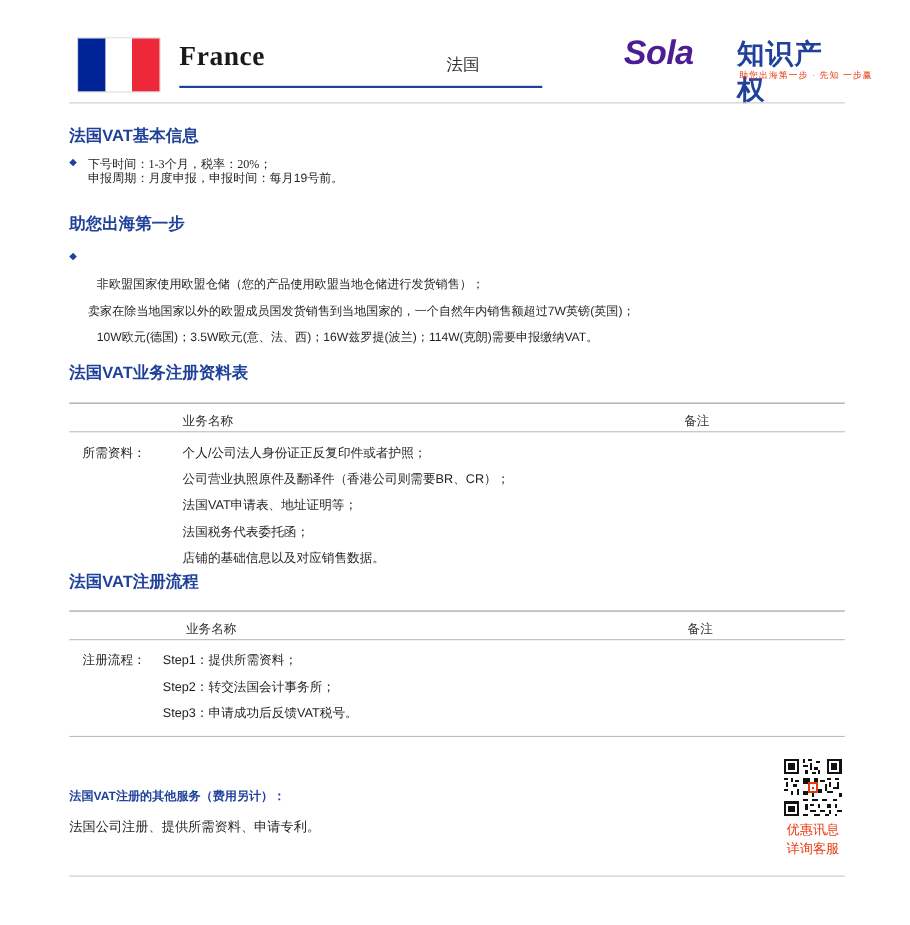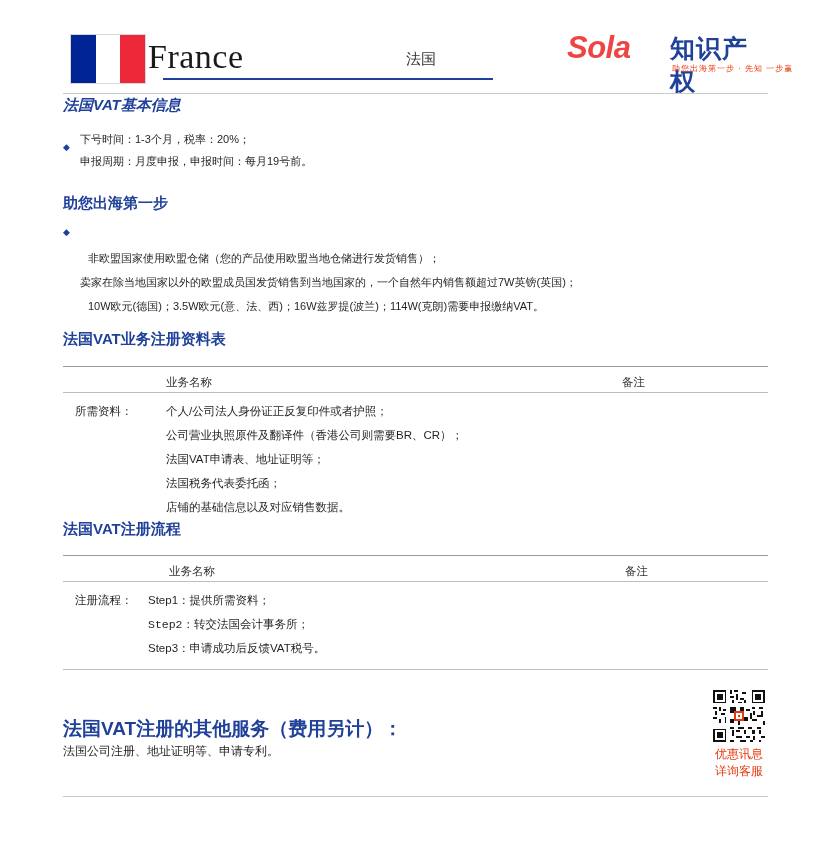--- a/index.html
+++ b/index.html
@@ -40,24 +40,24 @@
     border: 1px solid #d8d8d8;
     box-sizing: border-box;
   }
   .flag span { display: block; height: 100%; }
   .flag .f-blue { width: 33.4%; background: #002395; }
   .flag .f-white { width: 33.3%; background: #ffffff; }
   .flag .f-red { width: 33.3%; background: #ed2939; }
 
   .country-en {
     position: absolute;
-    left: 148px;
+    left: 163px;
     top: 38px;
-    font-size: 34px;
-    font-weight: normal;
+    font-size: 25px;
+    font-weight: bold;
     color: #1a1a1a;
     letter-spacing: 0.5px;
     font-family: "Liberation Serif", serif;
   }
   .country-cn {
     position: absolute;
     left: 406px;
     top: 50px;
     font-size: 15px;
     color: #333333;
@@ -79,21 +79,21 @@
     width: 205px;
     height: 54px;
   }
   .logo-sola {
     position: absolute;
     left: 0;
     top: 0;
     font-size: 31px;
     font-weight: bold;
     font-style: italic;
-    color: #ef4444;
+    color: #4c1d95;
     font-family: "Liberation Sans", sans-serif;
     letter-spacing: -0.5px;
   }
   .logo-cn {
     position: absolute;
     left: 103px;
     top: 2px;
     font-size: 25px;
     font-weight: bold;
     color: #20419a;
@@ -215,23 +215,23 @@
     <div class="header-rule"></div>
 
     <div class="logo">
       <div class="logo-sola">Sola</div>
       <div class="logo-cn">知识产权</div>
       <div class="logo-sub">助您出海第一步 · 先知 一步赢</div>
     </div>
   </div>
   <div class="header-bottom-rule"></div>
 
-  <div class="sec-title" style="left:63px; top:96px;font-style:italic;">法国VAT基本信息</div>
+  <div class="sec-title" style="left:63px; top:114px;">法国VAT基本信息</div>
   <div class="bullet" style="left:63px; top:142px;">◆</div>
-  <div class="body-text" style="left:80px; top:132px;">下号时间：1-3个月，税率：20%；</div>
+  <div class="body-text" style="left:80px; top:142px;font-family:Liberation Serif, serif;">下号时间：1-3个月，税率：20%；</div>
   <div class="body-text" style="left:80px; top:154px;">申报周期：月度申报，申报时间：每月19号前。</div>
 
   <div class="sec-title" style="left:63px; top:194px;">助您出海第一步</div>
   <div class="bullet" style="left:63px; top:227px;">◆</div>
   <div class="body-text" style="left:88px; top:251px;">非欧盟国家使用欧盟仓储（您的产品使用欧盟当地仓储进行发货销售）；</div>
   <div class="body-text" style="left:80px; top:275px;">卖家在除当地国家以外的欧盟成员国发货销售到当地国家的，一个自然年内销售额超过7W英镑(英国)；</div>
   <div class="body-text" style="left:88px; top:299px;">10W欧元(德国)；3.5W欧元(意、法、西)；16W兹罗提(波兰)；114W(克朗)需要申报缴纳VAT。</div>
 
   <div class="sec-title" style="left:63px; top:330px;">法国VAT业务注册资料表</div>
   <div class="tbl" style="top:366px; height:150px;">
@@ -250,27 +250,27 @@
 
   <div class="sec-title" style="left:63px; top:520px;">法国VAT注册流程</div>
   <div class="tbl" style="top:555px; height:115px;">
     <div class="rule-top"></div>
     <div class="th" style="left:106px;">业务名称</div>
     <div class="th" style="left:562px;">备注</div>
     <div class="rule-mid" style="top:26px;"></div>
 
     <div class="td" style="left:12px; top:38px;">注册流程：</div>
     <div class="td" style="left:85px; top:38px;">Step1：提供所需资料；</div>
-    <div class="td" style="left:85px; top:62px;font-family:Liberation Mono, monospace;">Step2：转交法国会计事务所；</div>
+    <div class="td" style="left:85px; top:62px;">Step2：转交法国会计事务所；</div>
     <div class="td" style="left:85px; top:86px;">Step3：申请成功后反馈VAT税号。</div>
     <div class="rule-bot" style="top:114px;"></div>
   </div>
 
-  <div class="sec-title" style="left:63px; top:716px; font-size:19px;">法国VAT注册的其他服务（费用另计）：</div>
-  <div class="body-text" style="left:63px; top:743px; font-size:12px;">法国公司注册、地址证明等、申请专利。</div>
+  <div class="sec-title" style="left:63px; top:716px; font-size:11px;">法国VAT注册的其他服务（费用另计）：</div>
+  <div class="body-text" style="left:63px; top:743px; font-size:12px;">法国公司注册、提供所需资料、申请专利。</div>
 
   <div class="qr-box">
     <svg class="qr" viewBox="0 0 29 29" shape-rendering="crispEdges">
       <rect width="29" height="29" fill="#ffffff"></rect>
       <g fill="#111111">
         <rect x="1" y="1" width="7" height="1"></rect>
           <rect x="1" y="7" width="7" height="1"></rect>
         <rect x="1" y="1" width="1" height="7"></rect>
           <rect x="7" y="1" width="1" height="7"></rect>
         <rect x="3" y="3" width="3" height="3"></rect>

